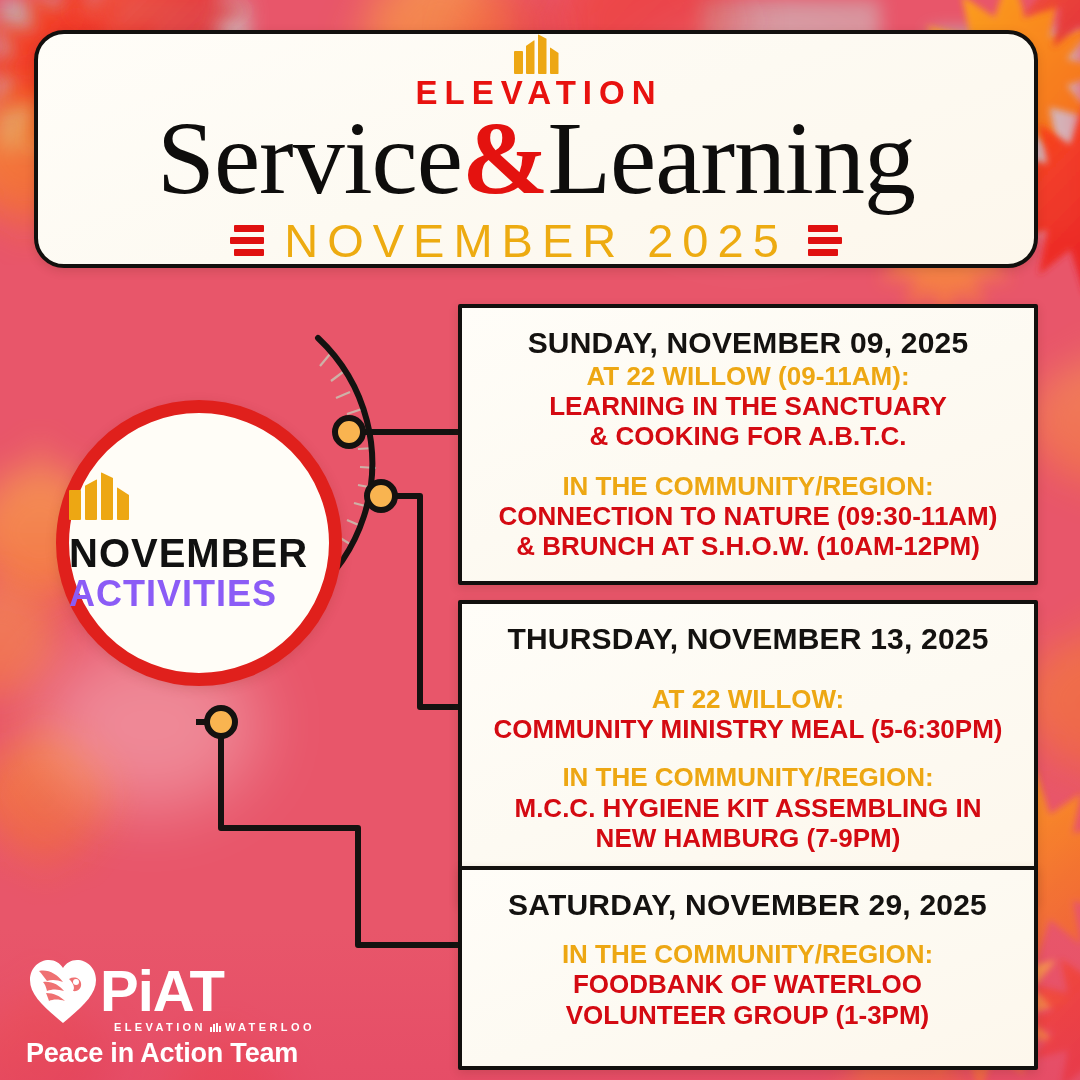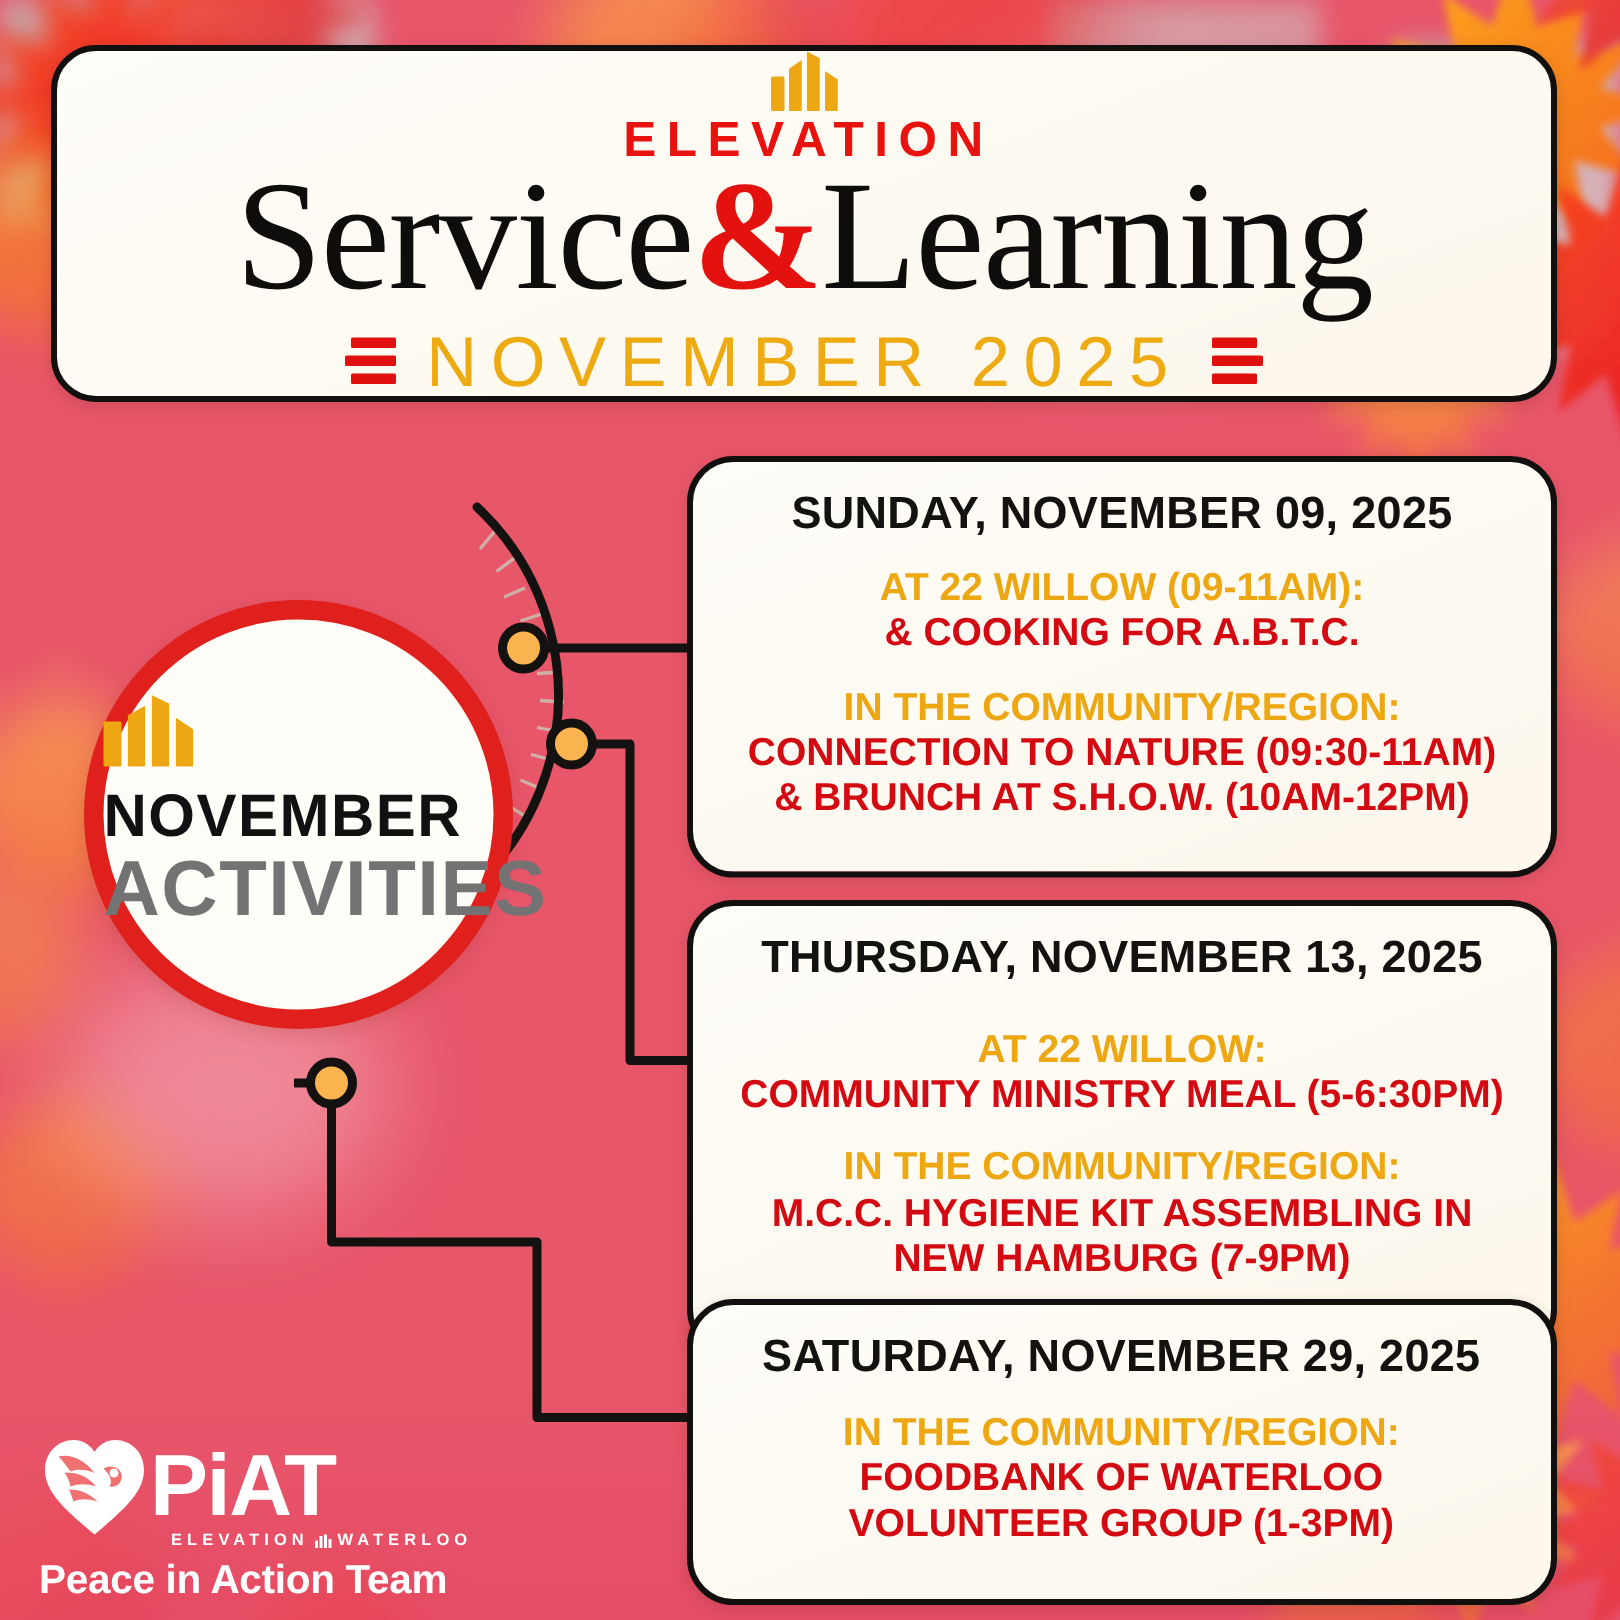--- a/index.html
+++ b/index.html
@@ -35,21 +35,21 @@
         rgba(232,86,106,.30) 86%,
         rgba(228,70,100,.55) 100%);
   }
   .glow{ position:absolute; border-radius:50%; filter:blur(34px); }
 
   
   .panel{
     position:absolute;
     background:linear-gradient(160deg,#fffdf8 0%,#fdfaf2 50%,#fdf7ec 100%);
     border:4px solid #12100e;
-    border-radius:31px;
+    border-radius:2px;
     box-shadow:0 3px 10px rgba(90,40,20,.18);
     z-index:6;
   }
 
   
   #header{ left:34px; top:30px; width:1004px; height:238px;
            display:flex; flex-direction:column; align-items:center;
            justify-content:center; border-radius:30px; }
   .brandmark{ display:flex; align-items:flex-end; gap:3px; height:40px; margin-bottom:2px;}
   .brandmark i{ display:block; width:9px; background:#eda713; border-radius:1px; }
@@ -89,21 +89,21 @@
     display:flex; flex-direction:column; align-items:flex-start; justify-content:center;
     box-shadow:0 3px 12px rgba(120,40,20,.16);
   }
   .badgemark{ display:flex; align-items:flex-end; gap:4px; height:48px; margin-bottom:12px; }
   .badgemark i{ display:block; width:12px; background:#eda713; border-radius:1px; }
   .bb1{ height:30px; }
   .bb2{ height:41px; clip-path:polygon(0 16%,100% 0,100% 100%,0 100%); }
   .bb3{ height:48px; clip-path:polygon(0 0,100% 12%,100% 100%,0 100%); }
   .bb4{ height:33px; clip-path:polygon(0 0,100% 24%,100% 100%,0 100%); }
   .badge-l1{ font-size:40px; font-weight:700; color:#111; letter-spacing:1px; line-height:1.05; }
-  .badge-l2{ font-size:52px; font-weight:700; color:#737373; letter-spacing:1px; line-height:1.1; }
+  .badge-l2{ font-size:36px; font-weight:700; color:#8b5cf6; letter-spacing:1px; line-height:1.1; }
 
   
   #wires{ position:absolute; left:0; top:0; width:1080px; height:1080px; z-index:5; }
 
   
   .card{ padding:14px 22px 18px; display:flex; flex-direction:column; align-items:center; }
   #card1{ left:458px; top:304px; width:580px; height:281px; }
   #card2{ left:458px; top:600px; width:580px; height:304px; }
   #card3{ left:458px; top:866px; width:580px; height:204px;padding-left:21px; }
   .card-date{
@@ -282,20 +282,21 @@
     <div class="badge-l1">NOVEMBER</div>
     <div class="badge-l2">ACTIVITIES</div>
   </div>
 </div>
 
 <div class="panel card" id="card1">
   <div class="card-date">SUNDAY, NOVEMBER 09, 2025</div>
   <div class="blocks">
     <div class="blk">
       <span class="lead">AT 22 WILLOW (09-11AM):</span>
+      <span class="body">LEARNING IN THE SANCTUARY</span>
       <span class="body">&amp; COOKING FOR A.B.T.C.</span>
     </div>
     <div class="blk">
       <span class="lead">IN THE COMMUNITY/REGION:</span>
       <span class="body">CONNECTION TO NATURE (09:30-11AM)</span>
       <span class="body">&amp; BRUNCH AT S.H.O.W. (10AM-12PM)</span>
     </div>
   </div>
 </div>
 

